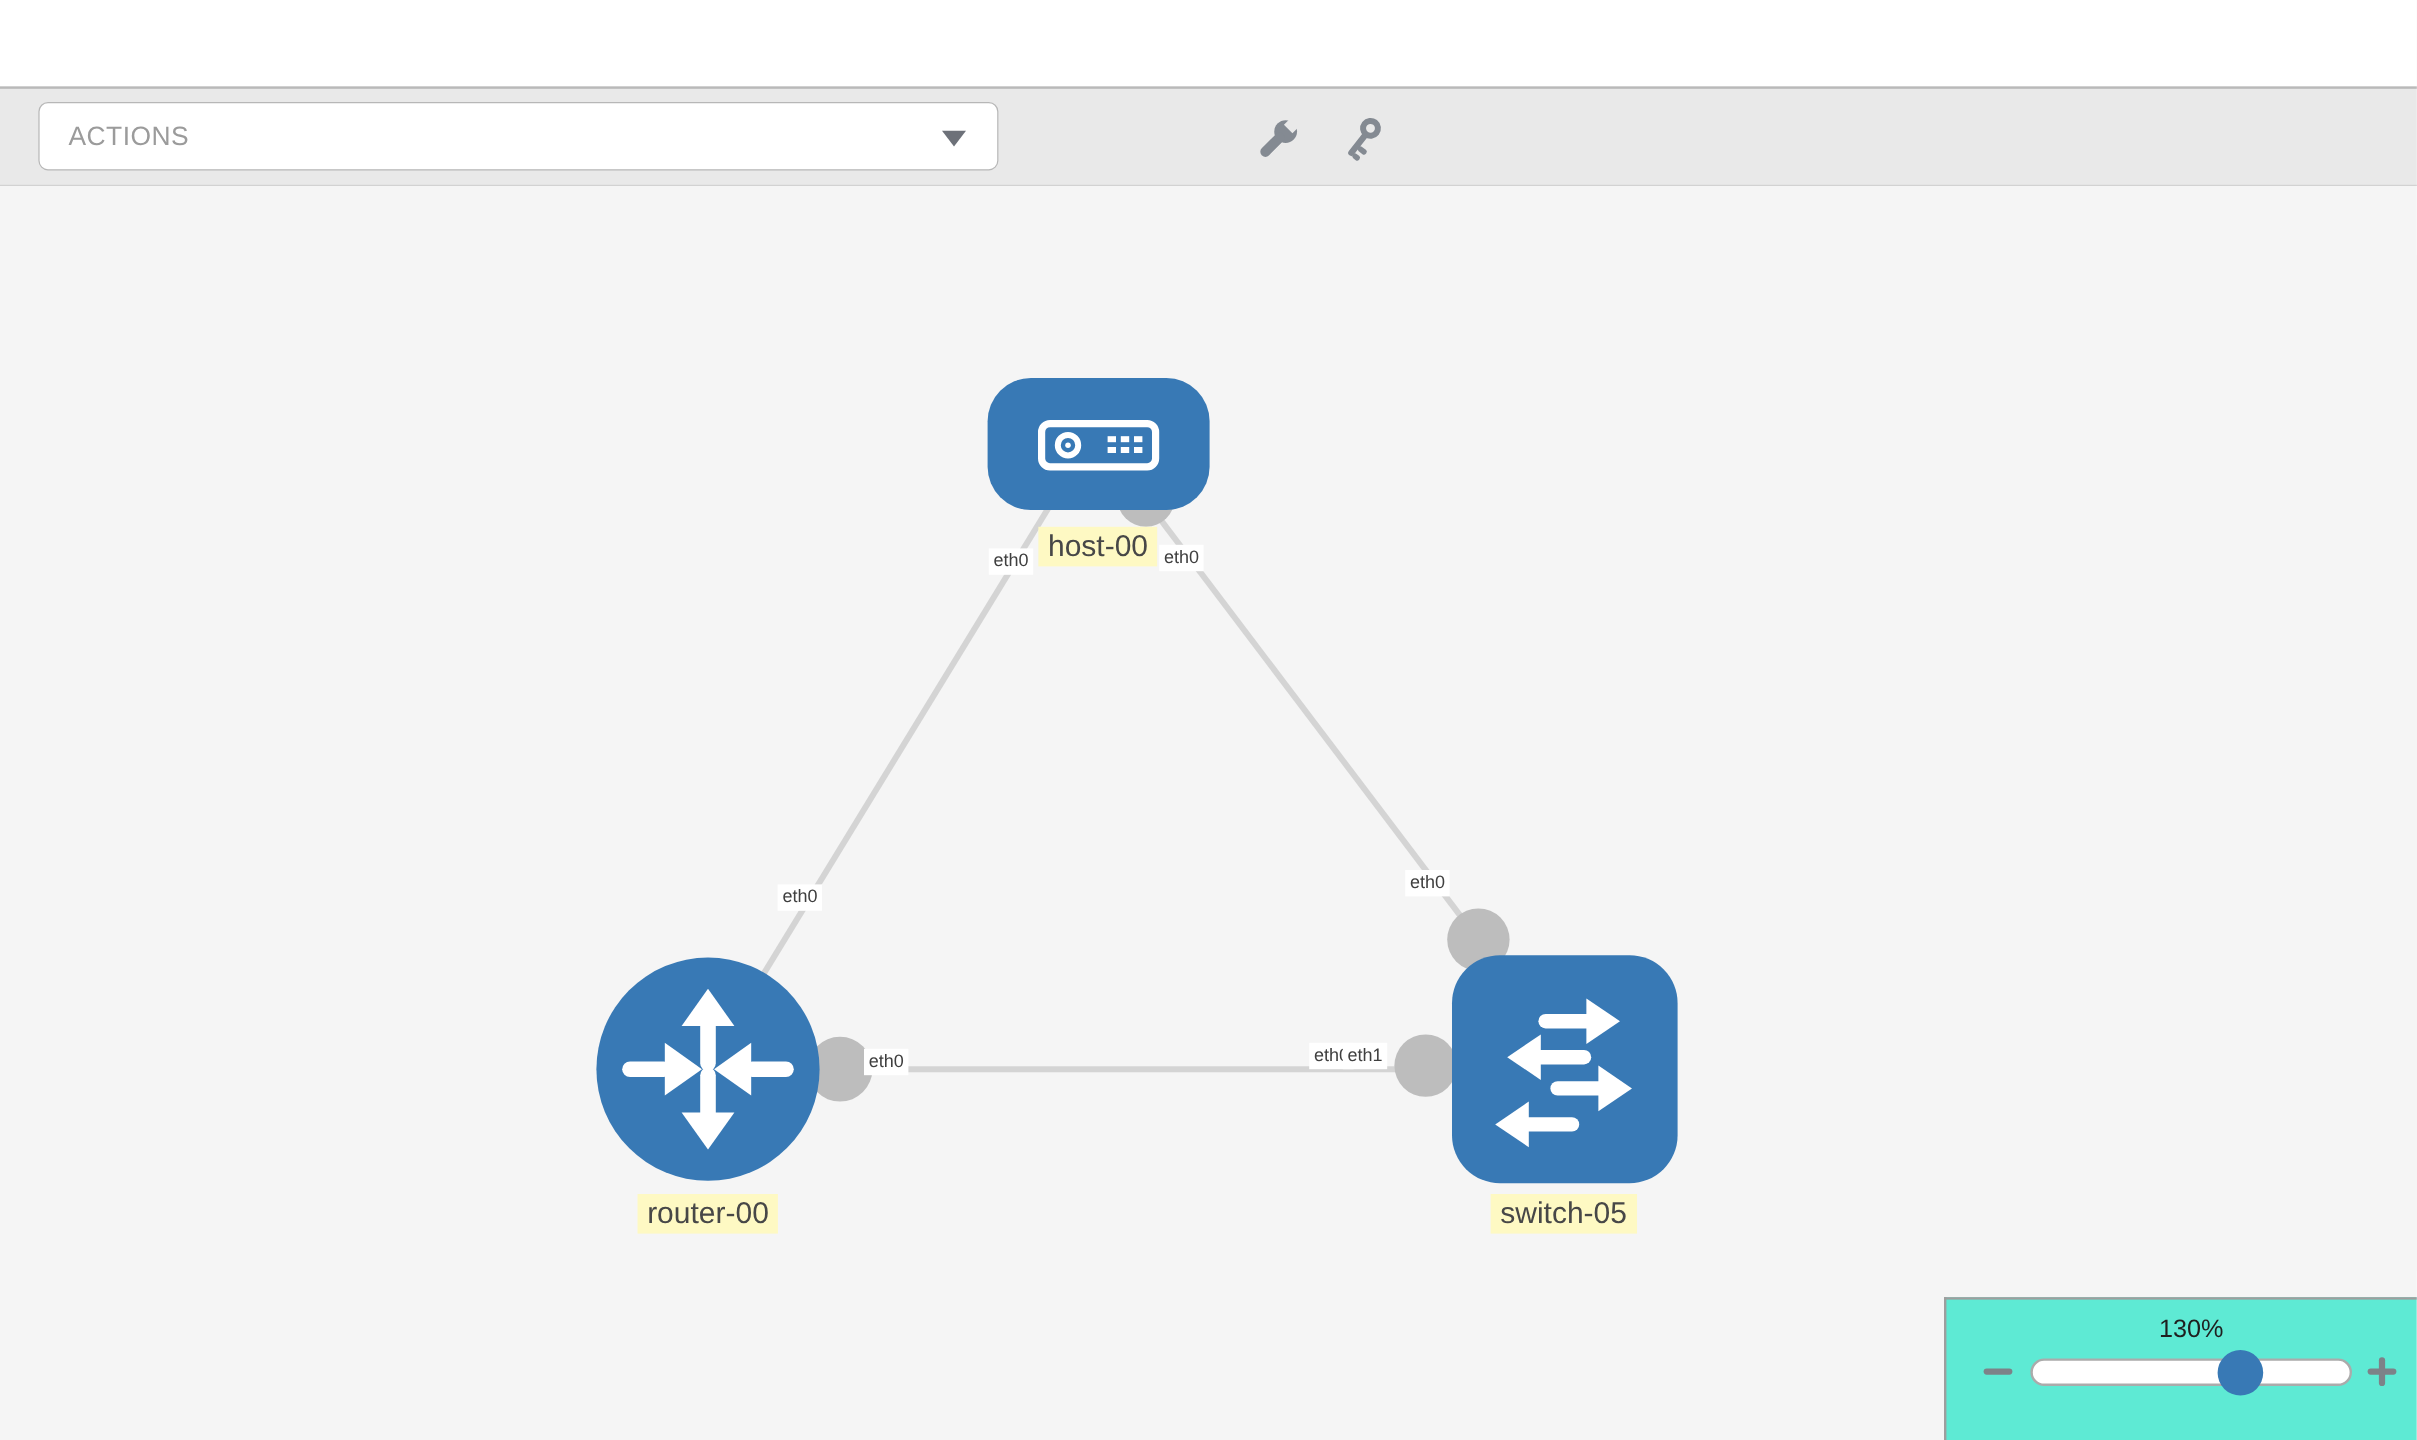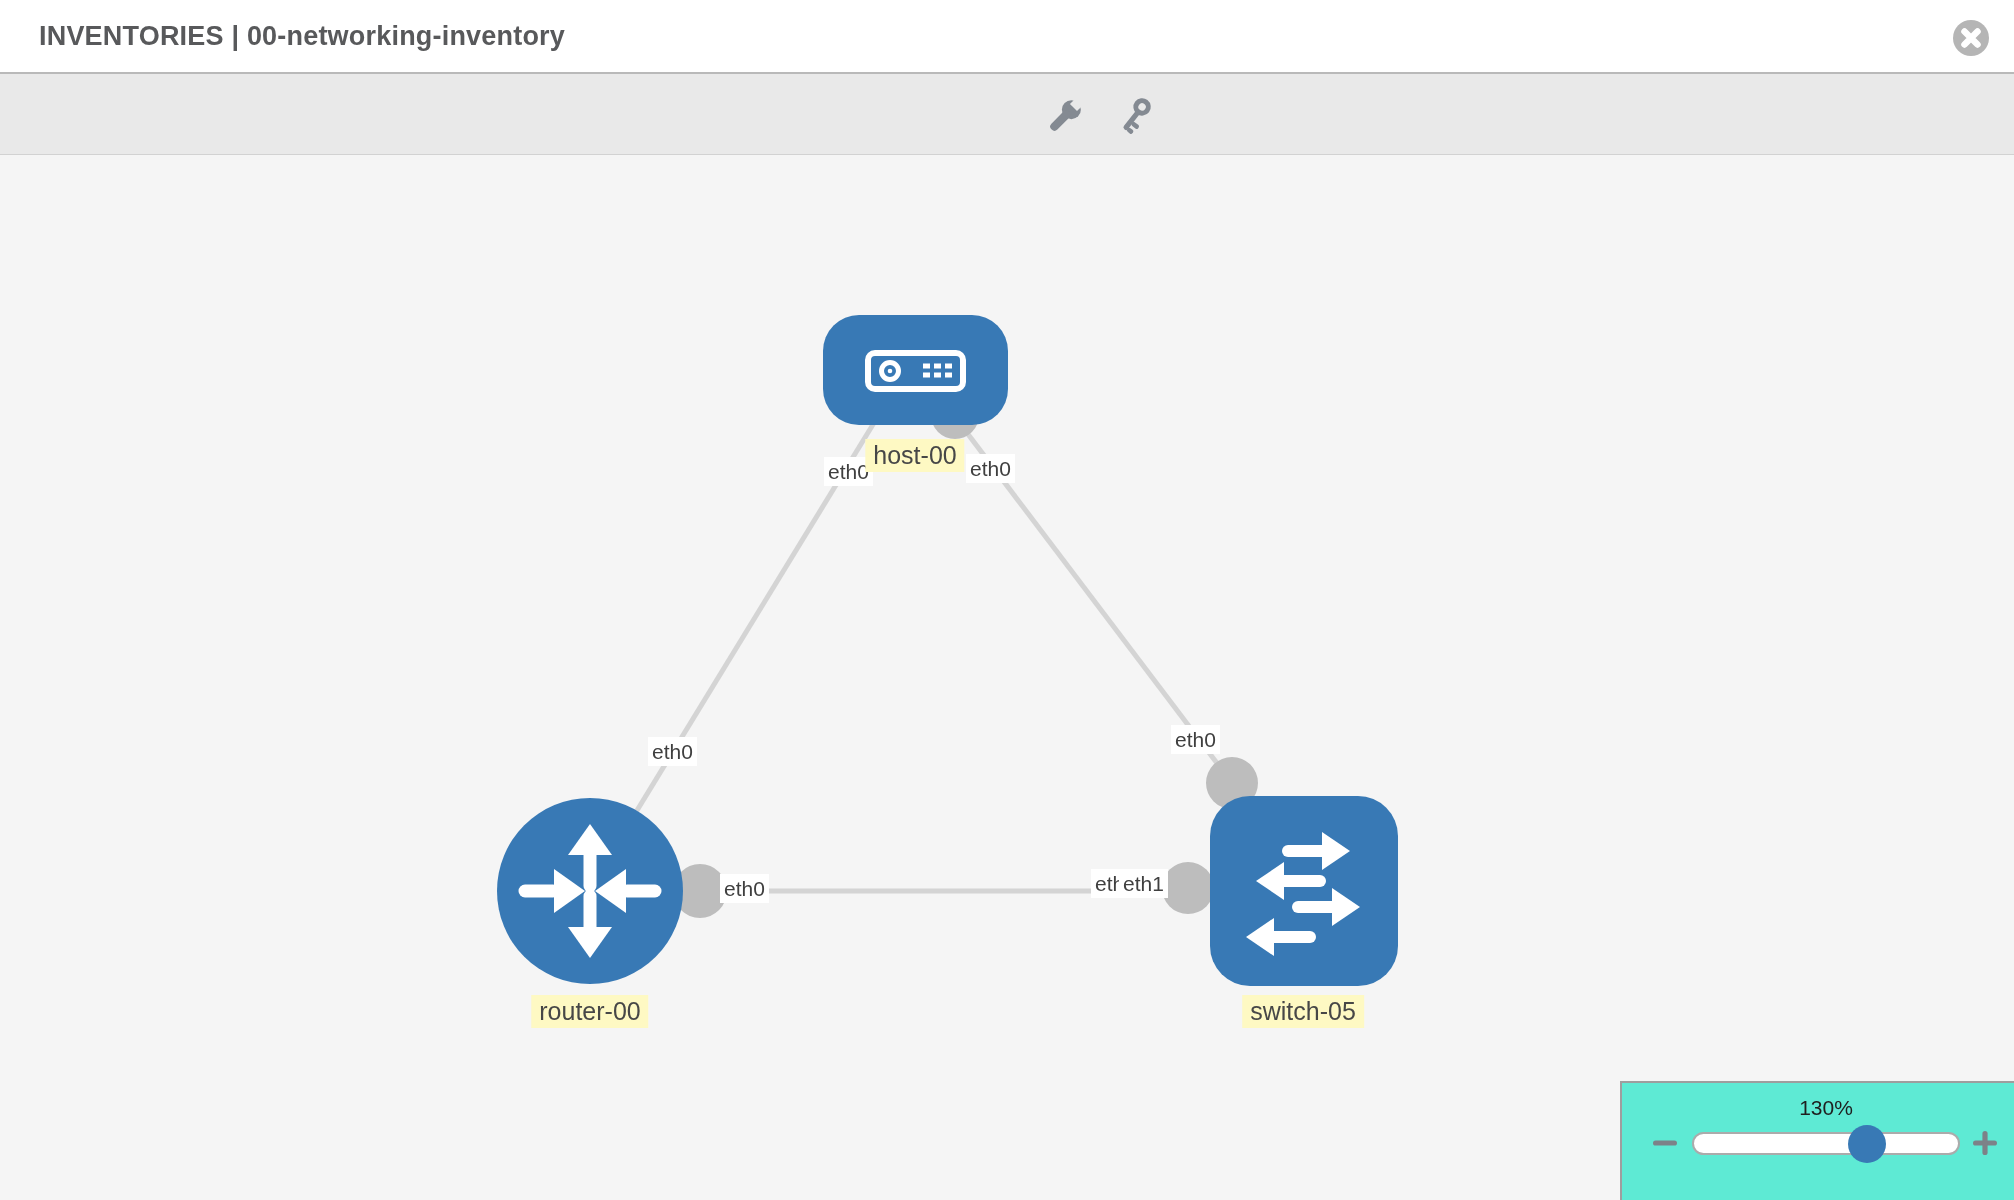--- a/index.html
+++ b/index.html
@@ -69,21 +69,21 @@
     position: absolute; transform: translateX(-50%);
     background: #fef9c3; color: #474747; font-size: 25px; line-height: 1.25;
     padding: 1px 8px; white-space: nowrap; z-index: 3;
   }
   .lbl-host   { left: 915px;  top: 284px; }
   .lbl-router { left: 590px;  top: 840px; }
   .lbl-switch { left: 1303px; top: 840px; }
 
   .iface {
     position: absolute; background: #fff; color: #3f3f3f;
-    font-size: 21px; line-height: 1.3; padding: 1px 4px; white-space: nowrap; z-index: 2;
+    font-size: 15px; line-height: 1.3; padding: 1px 4px; white-space: nowrap; z-index: 2;
   }
   .if-host-left    { left: 824px;  top: 302px; }
   .if-host-right   { left: 966px;  top: 299px; }
   .if-router-top   { left: 648px;  top: 582px; }
   .if-router-link  { left: 720px;  top: 719px; }
   .if-switch-top   { left: 1171px; top: 570px; }
   .if-switch-under { left: 1091px; top: 714px; z-index: 2; }
   .if-switch-over  { left: 1119px; top: 714px; z-index: 3; }
 
   
@@ -108,31 +108,26 @@
   .slider-handle {
     position: absolute; left: 154px; top: -9px; width: 38px; height: 38px;
     border-radius: 50%; background: var(--color-accent, #3879b5); cursor: grab;
   }
 </style>
 </head>
 <body>
 
 <div class="app">
 
-  <div class="header">
-    <h1 class="page-title">INVENTORIES | 00-networking-inventory</h1>
-    <button class="close-btn">
-      <svg width="38" height="38" viewBox="0 0 38 38">
-        <circle cx="19" cy="19" r="18" fill="#b5b5b5"></circle>
-        <path d="M12.5 12.5 L25.5 25.5 M25.5 12.5 L12.5 25.5" stroke="#ffffff" stroke-width="6.5" stroke-linecap="round"></path>
-      </svg>
-    </button>
-  </div>
 
   <div class="toolbar">
+    <div class="dropdown actions">
+      <span class="ddl">ACTIONS</span>
+      <span class="caret"></span>
+    </div>
 
     <button class="tool-btn wrench">
       <svg width="44" height="44" viewBox="0 0 44 44" fill="var(--color-icon_gray,#848a92)">
         <g transform="rotate(45 22 22)">
           <circle cx="22" cy="13" r="9.5"></circle>
           <rect x="17" y="0" width="10" height="10" fill="var(--color-toolbar_bg,#e9e9e9)"></rect>
           <rect x="17.8" y="16" width="8.4" height="25" rx="4"></rect>
         </g>
       </svg>
     </button>

